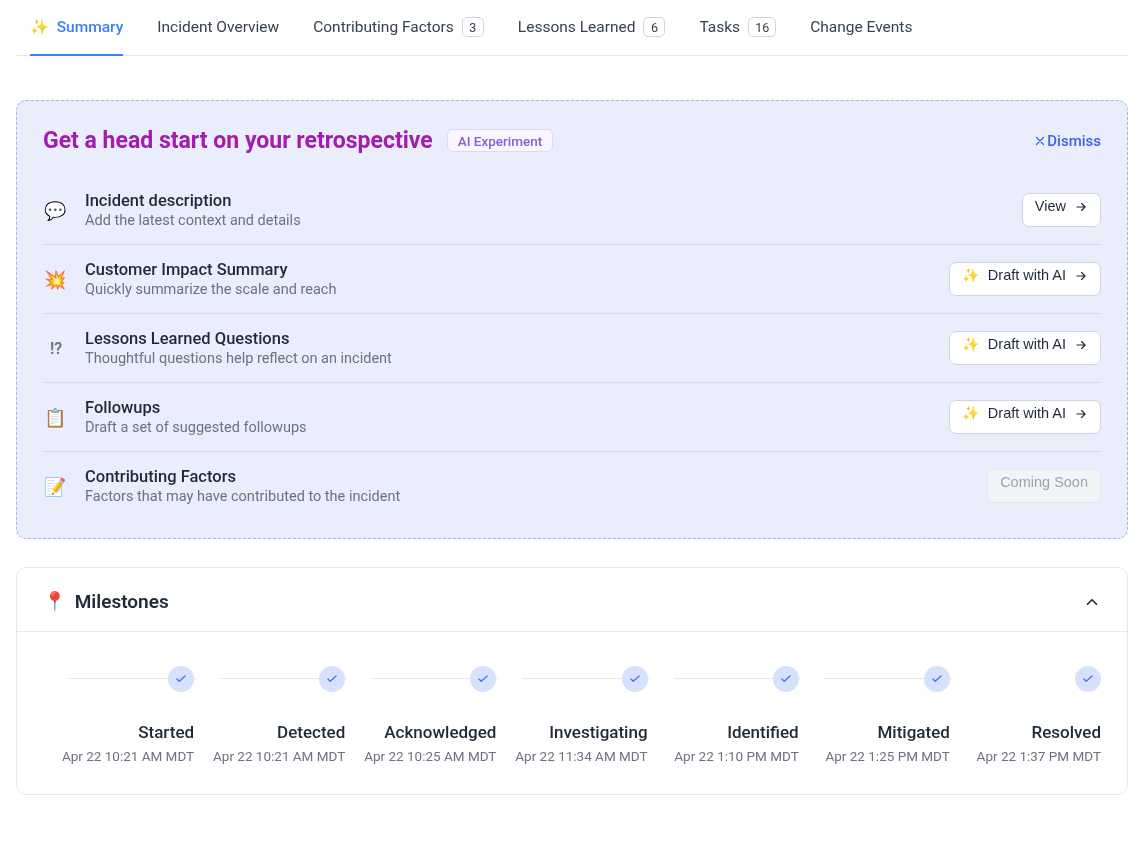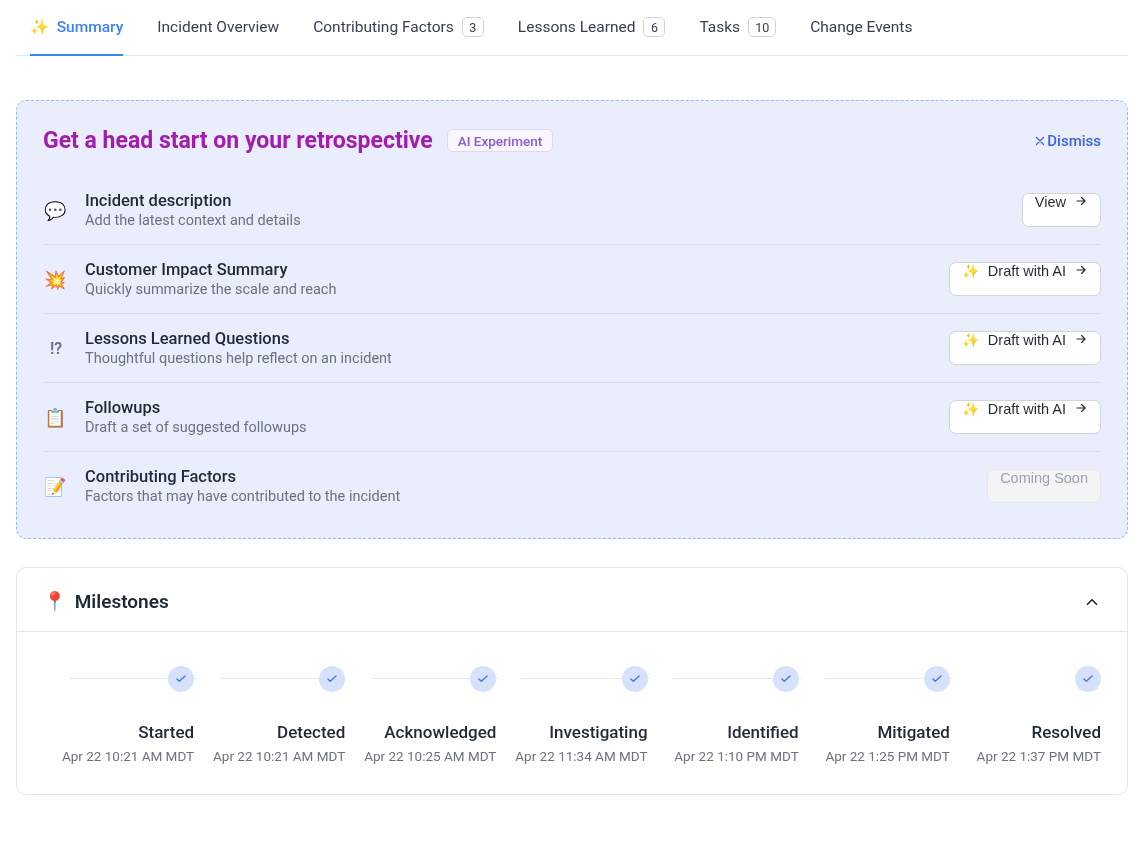--- a/index.html
+++ b/index.html
@@ -105,24 +105,24 @@
   .retro-item .emoji {
     width: 26px;
     text-align: center;
     font-size: 18px;
   }
   .retro-item .texts { flex: 1; }
   .retro-item .ttl { font-size: 16.5px; font-weight: 500; color: #1f2937; }
   .retro-item .desc { font-size: 14.5px; color: #6b7280; margin-top: 2px; }
   .btn {
     display: inline-flex;
-    align-items: flex-start;
+    align-items: flex-end;
     gap: 8px;
     height: 34px;
-    padding: 0 12px;
+    padding: 12px 12px;
     background: #ffffff;
     border: 1px solid #d1d5db;
     border-radius: 7px;
     font-size: 14.5px;
     color: #1f2937;
     cursor: pointer;
   }
   .btn svg { width: 14px; height: 14px; stroke: #1f2937; }
   .btn .sparkle { font-size: 14px; }
   .btn.disabled {
@@ -216,21 +216,21 @@
   <div class="tab">
     <span>Contributing Factors</span>
     <span class="badge">3</span>
   </div>
   <div class="tab">
     <span>Lessons Learned</span>
     <span class="badge">6</span>
   </div>
   <div class="tab">
     <span>Tasks</span>
-    <span class="badge">10</span>
+    <span class="badge">16</span>
   </div>
   <div class="tab">
     <span>Change Events</span>
   </div>
 </div>
 
 <div class="retro-card">
   <div class="retro-head">
     <div class="retro-title">Get a head start on your retrospective</div>
     <div class="ai-badge">AI Experiment</div>

